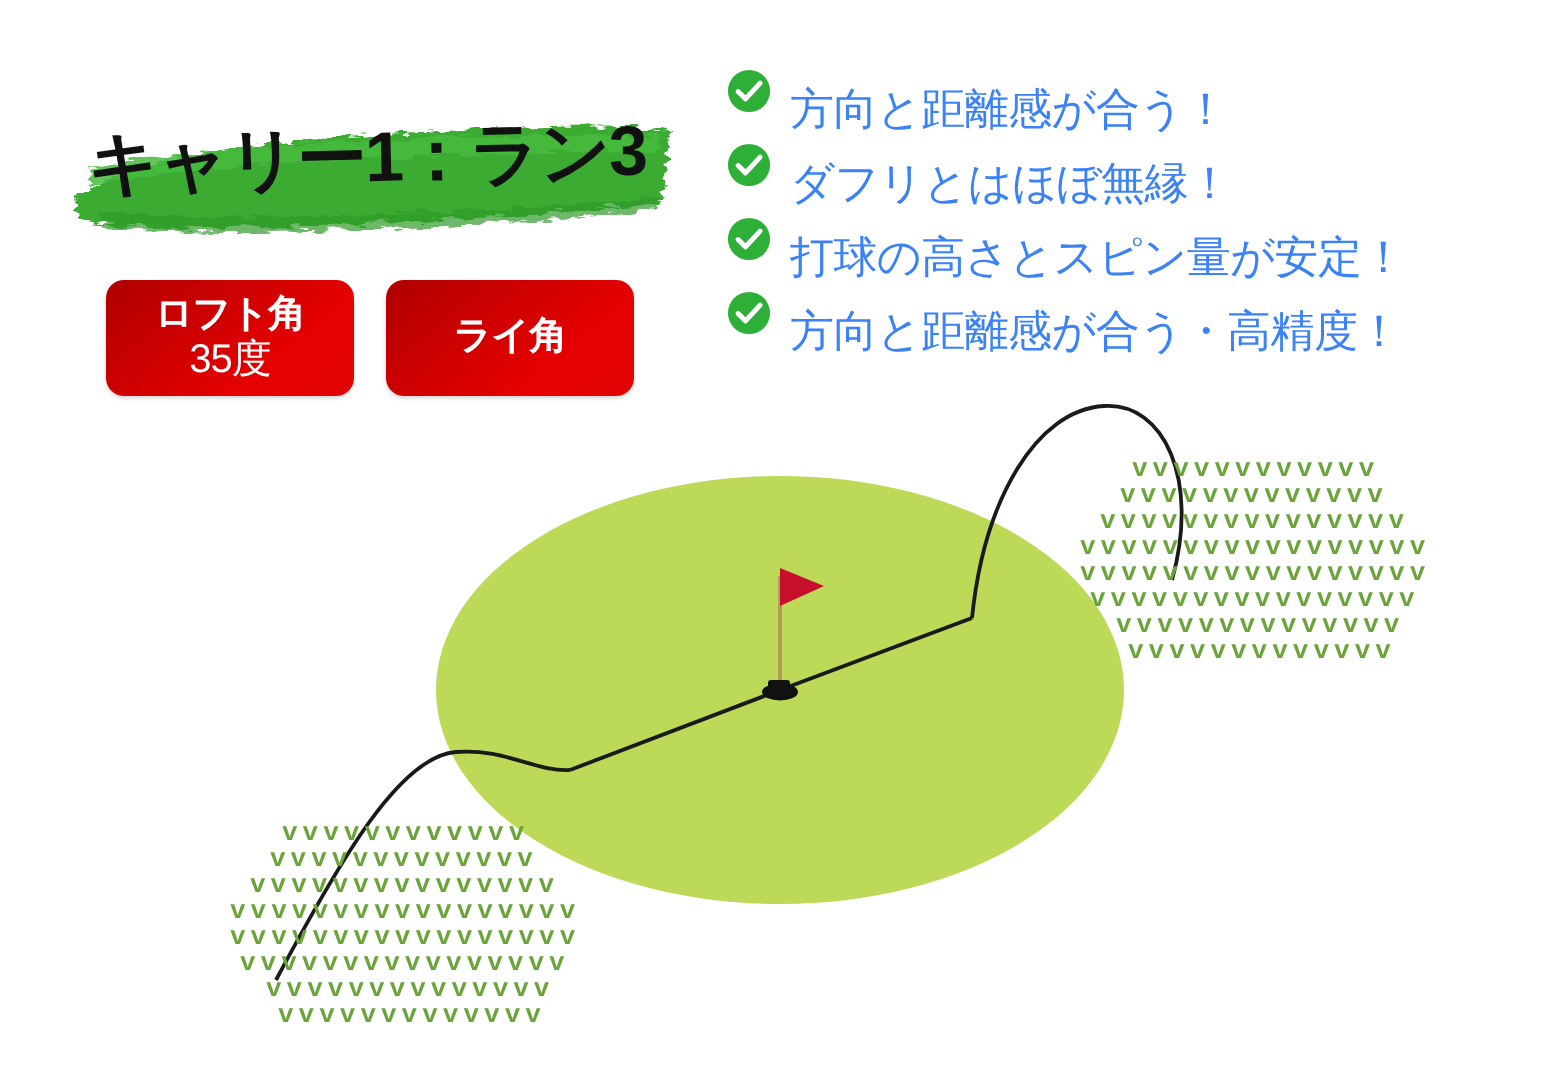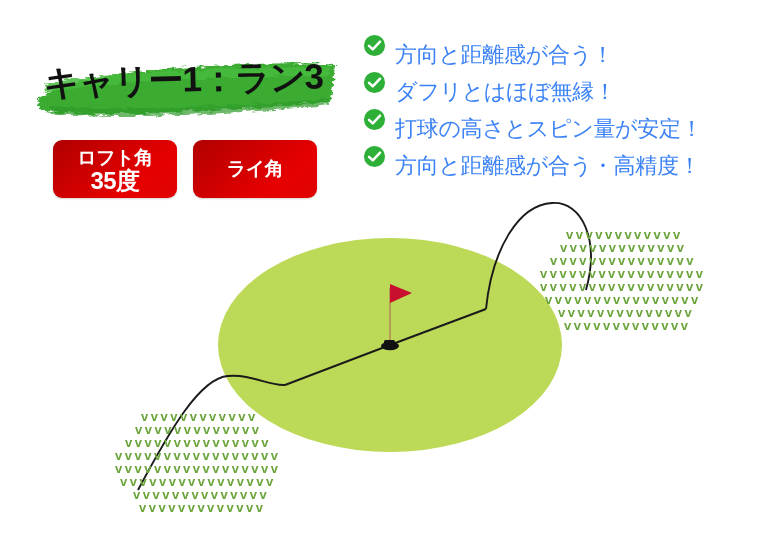--- a/index.html
+++ b/index.html
@@ -25,37 +25,37 @@
   
   #badges{position:absolute;left:53px;top:140px;display:flex;gap:16px;}
   .badge{
     width:124px;height:58px;border-radius:9px;
     background:linear-gradient(140deg,#b00000 0%,#cc0000 35%,#e60000 70%,#e00404 100%);
     color:#ffffff;text-align:center;
     display:flex;flex-direction:column;justify-content:center;
     box-shadow:0 1px 2px rgba(0,0,0,.18);
   }
   .badge .l1{font-size:19px;font-weight:bold;line-height:22px;letter-spacing:-.5px;}
-  .badge .l2{font-size:24px;font-weight:bold;line-height:23px;letter-spacing:-.5px;}
+  .badge .l2{font-size:20px;font-weight:normal;line-height:23px;letter-spacing:-.5px;}
 
   
   #checklist{position:absolute;left:363px;top:28px;}
   .check-row{display:flex;align-items:center;height:35px;margin-bottom:2px;}
   .check-ico{width:23px;height:23px;flex:0 0 23px;margin-right:9px;}
   .check-label{
     font-size:22px;color:#3b82f6;white-space:nowrap;letter-spacing:-.3px;margin-top:19px;
   }
 
   
   #course{position:absolute;left:0;top:180px;width:780px;height:356px;}
 
   .grass-patch{position:absolute;}
   .grass-row{
     display:block;white-space:nowrap;height:13px;line-height:13px;
-    color:#6ba43a;font-size:13px;font-family:Liberation Sans, sans-serif;
+    color:#6ba43a;font-size:13px;font-family:Liberation Mono, monospace;
     letter-spacing:2.5px;font-weight:bold;
   }
 </style>
 </head>
 <body>
 
 <div id="stage">
 
   <div id="title-block">
     <svg id="brush" viewBox="0 0 320 82" preserveAspectRatio="none">

